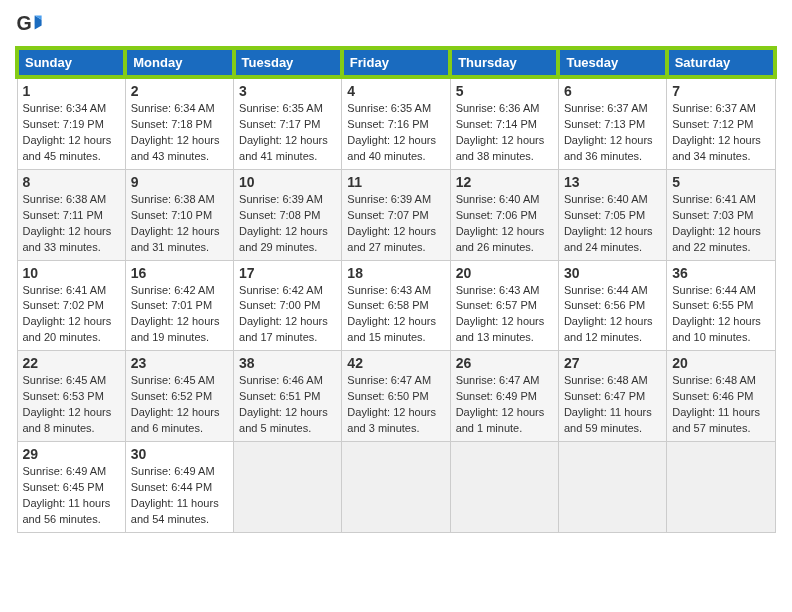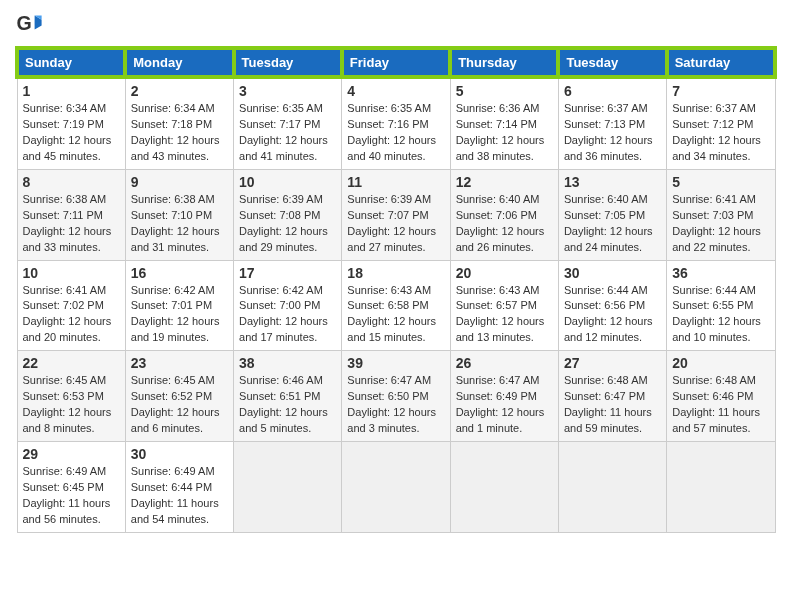--- a/index.html
+++ b/index.html
@@ -226,21 +226,21 @@
           </td>
           <td>
             <span class="day-num">23</span>
             <div class="day-info">Sunrise: 6:45 AM<br>Sunset: 6:52 PM<br>Daylight: 12 hours and 6 minutes.</div>
           </td>
           <td>
             <span class="day-num">38</span>
             <div class="day-info">Sunrise: 6:46 AM<br>Sunset: 6:51 PM<br>Daylight: 12 hours and 5 minutes.</div>
           </td>
           <td>
-            <span class="day-num">39</span>
+            <span class="day-num">42</span>
             <div class="day-info">Sunrise: 6:47 AM<br>Sunset: 6:50 PM<br>Daylight: 12 hours and 3 minutes.</div>
           </td>
           <td>
             <span class="day-num">26</span>
             <div class="day-info">Sunrise: 6:47 AM<br>Sunset: 6:49 PM<br>Daylight: 12 hours and 1 minute.</div>
           </td>
           <td>
             <span class="day-num">27</span>
             <div class="day-info">Sunrise: 6:48 AM<br>Sunset: 6:47 PM<br>Daylight: 11 hours and 59 minutes.</div>
           </td>

